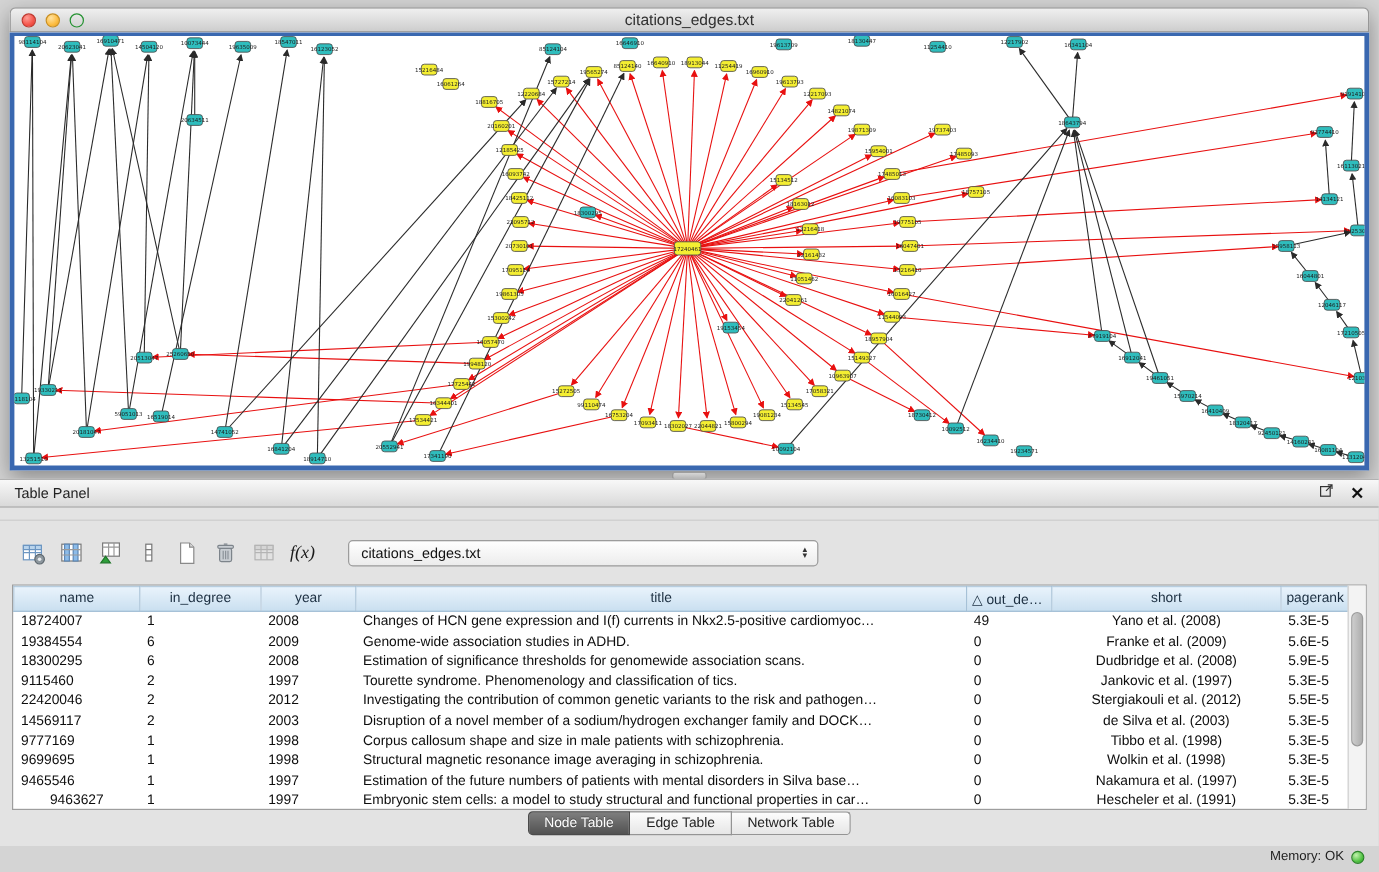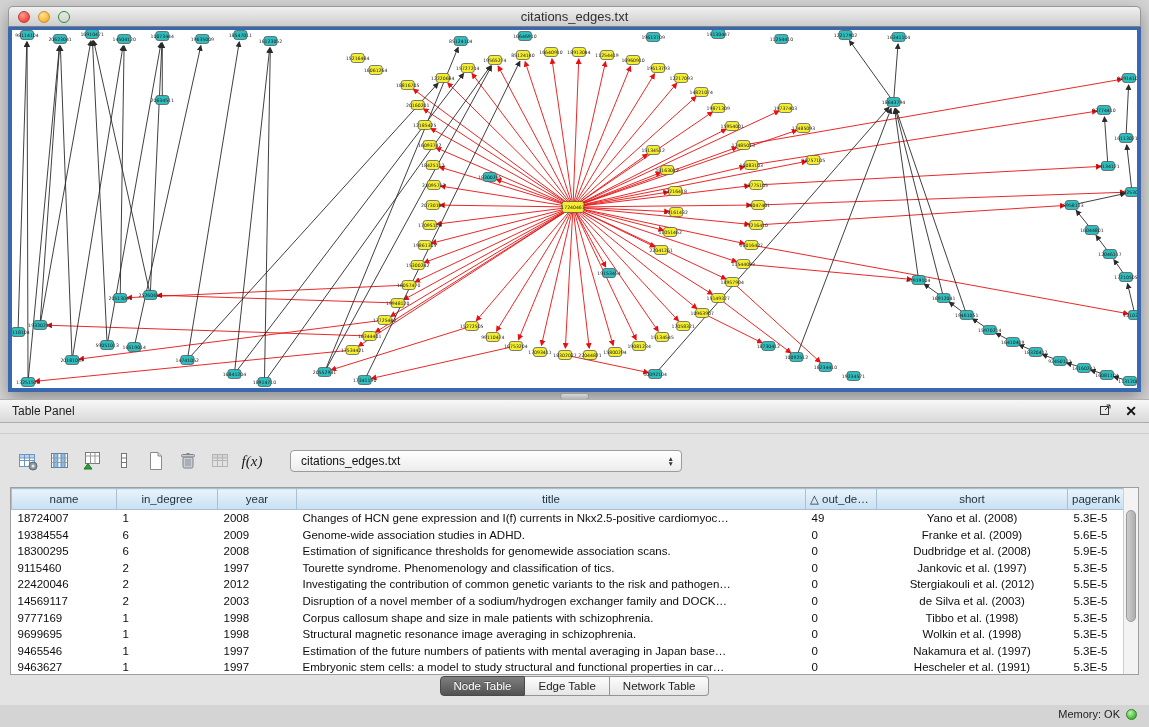--- a/index.html
+++ b/index.html
@@ -864,27 +864,27 @@
               <td style="text-align: left;">1998</td>
               <td style="text-align: left;">Structural magnetic resonance image averaging in schizophrenia.</td>
               <td style="text-align: left;">0</td>
               <td style="text-align: center;">Wolkin et al. (1998)</td>
               <td style="text-align: left;">5.3E-5</td>
             </tr>
             <tr>
               <td style="text-align: left;">9465546</td>
               <td style="text-align: left;">1</td>
               <td style="text-align: left;">1997</td>
-              <td style="text-align: left;">Estimation of the future numbers of patients with mental averaging in Japan base…</td>
+              <td style="text-align: left;">Estimation of the future numbers of patients with mental disorders in Silva base…</td>
               <td style="text-align: left;">0</td>
               <td style="text-align: center;">Nakamura et al. (1997)</td>
               <td style="text-align: left;">5.3E-5</td>
             </tr>
             <tr>
-              <td style="text-align: left;">9463627</td>
+              <td style="text-align: center;">9463627</td>
               <td style="text-align: left;">1</td>
               <td style="text-align: left;">1997</td>
               <td style="text-align: left;">Embryonic stem cells: a model to study structural and functional properties in car…</td>
               <td style="text-align: left;">0</td>
               <td style="text-align: center;">Hescheler et al. (1991)</td>
               <td style="text-align: left;">5.3E-5</td>
             </tr>
           </tbody>
       </table>
     </div>

